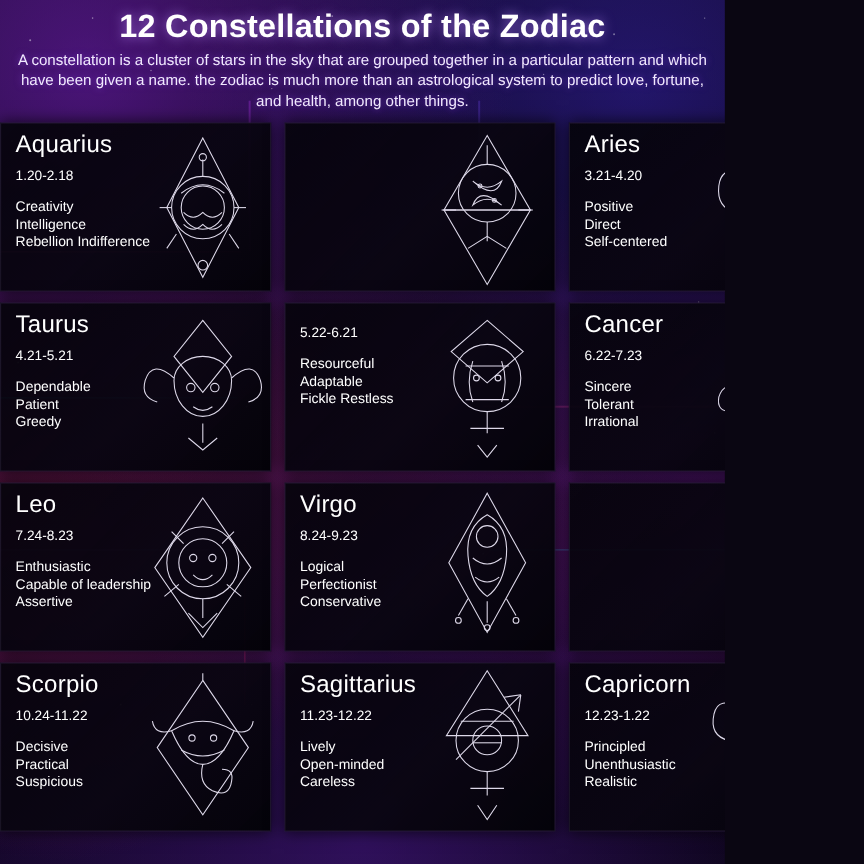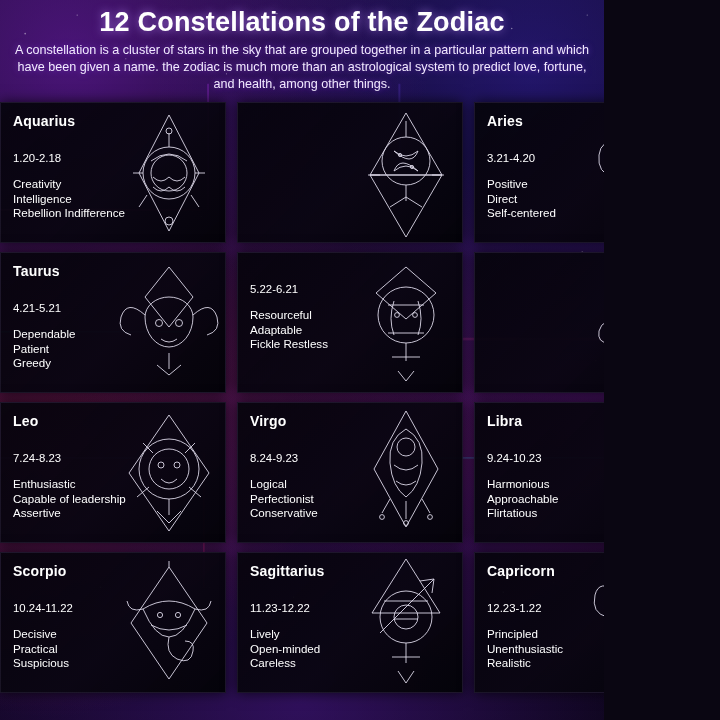--- a/index.html
+++ b/index.html
@@ -82,28 +82,28 @@
     overflow: hidden;
     box-shadow: 0 0 12px rgba(0,0,0,0.7);
   }
   .card-text {
     position: relative;
     z-index: 2;
     padding: 9px 0 0 12px;
     width: 128px;
   }
   .sign-name {
-    font-size: 14px;
-    font-weight: bold;
+    font-size: 20px;
+    font-weight: normal;
     color: #ffffff;
     line-height: 19px;
     letter-spacing: 0.2px;
   }
   .sign-dates {
-    margin-top: 20px;
+    margin-top: 9px;
     font-size: 11.4px;
     color: #ffffff;
     line-height: 14px;
   }
   .traits {
     margin-top: 12px;
     font-size: 11.6px;
     color: #ffffff;
     line-height: 14.5px;
   }
@@ -306,20 +306,29 @@
           <circle cx="47" cy="62" r="2.4"></circle>
             <circle cx="65" cy="62" r="2.4"></circle>
           <path d="M56,90 v18"></path>
           <path d="M42,104 h28"></path>
           <path d="M48,118 l8,10 8,-10"></path>
         </svg>
       </div>
     </div>
 
     <div class="card">
+      <div class="card-text">
+        <div class="sign-name">Cancer</div>
+        <div class="sign-dates">6.22-7.23</div>
+        <div class="traits">
+          <div>Sincere</div>
+          <div>Tolerant</div>
+          <div>Irrational</div>
+        </div>
+      </div>
       <div class="art">
         <svg viewBox="0 0 112 141">
           <polygon points="56,16 88,62 24,62"></polygon>
           <ellipse cx="56" cy="74" rx="24" ry="18"></ellipse>
           <path d="M32,70 q-16,-6 -20,8 q-2,12 10,12"></path>
           <path d="M80,70 q16,-6 20,8 q2,12 -10,12"></path>
           <circle cx="47" cy="70" r="2.6"></circle>
             <circle cx="65" cy="70" r="2.6"></circle>
           <path d="M46,84 q10,6 20,0"></path>
           <path d="M40,92 l-6,16"></path>
@@ -380,29 +389,20 @@
             <path d="M72,96 l8,14"></path>
           <path d="M56,98 v18"></path>
           <circle cx="32" cy="114" r="2.4"></circle>
             <circle cx="80" cy="114" r="2.4"></circle>
           <circle cx="56" cy="120" r="2.4"></circle>
         </svg>
       </div>
     </div>
 
     <div class="card">
-      <div class="card-text">
-        <div class="sign-name">Libra</div>
-        <div class="sign-dates">9.24-10.23</div>
-        <div class="traits">
-          <div>Harmonious</div>
-          <div>Approachable</div>
-          <div>Flirtatious</div>
-        </div>
-      </div>
       <div class="art">
         <svg viewBox="0 0 112 141">
           <polygon points="56,12 92,70 56,128 20,70"></polygon>
           <path d="M56,34 v20"></path>
           <path d="M24,56 h64"></path>
           <path d="M24,56 q-8,22 8,26 q16,-4 8,-26"></path>
           <path d="M88,56 q8,22 -8,26 q-16,-4 -8,-26"></path>
           <circle cx="56" cy="64" r="14"></circle>
           <path d="M44,62 q12,12 24,0"></path>
           <path d="M56,78 v24"></path>

